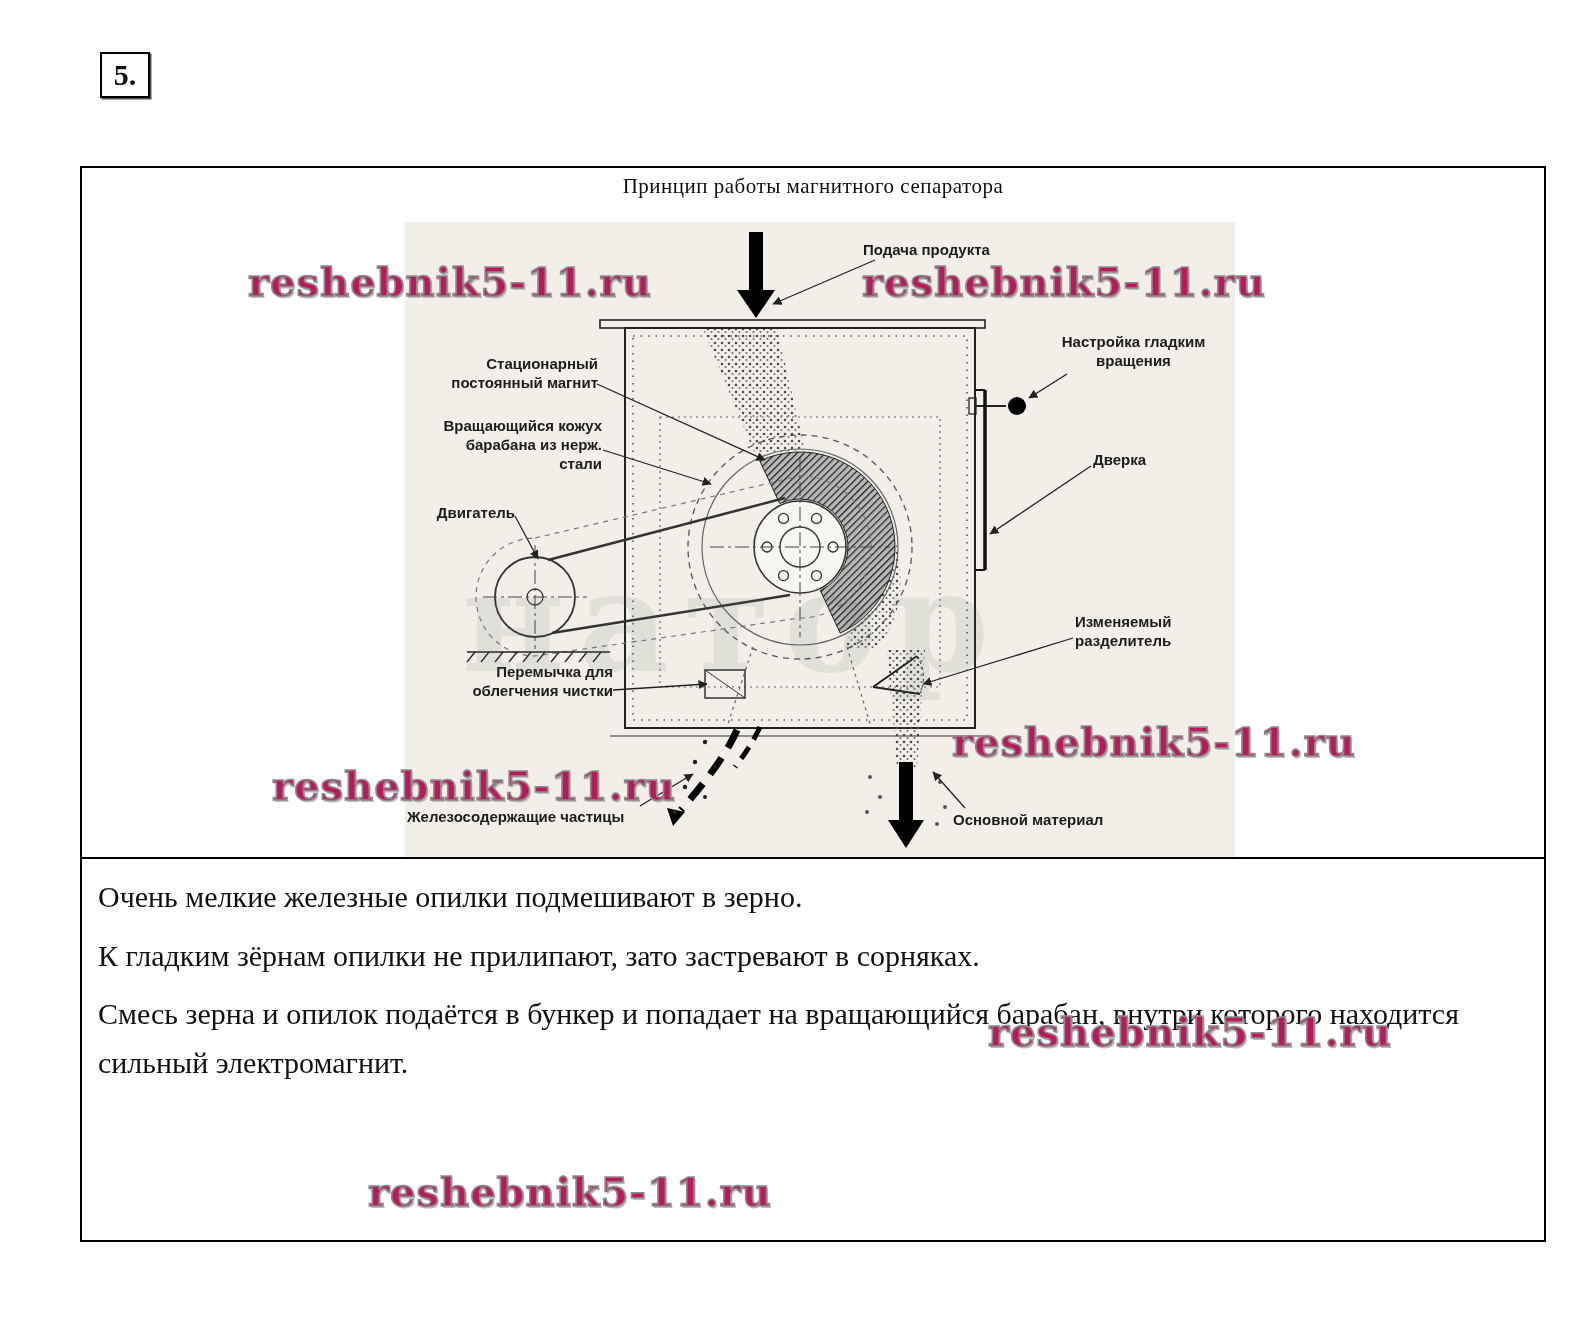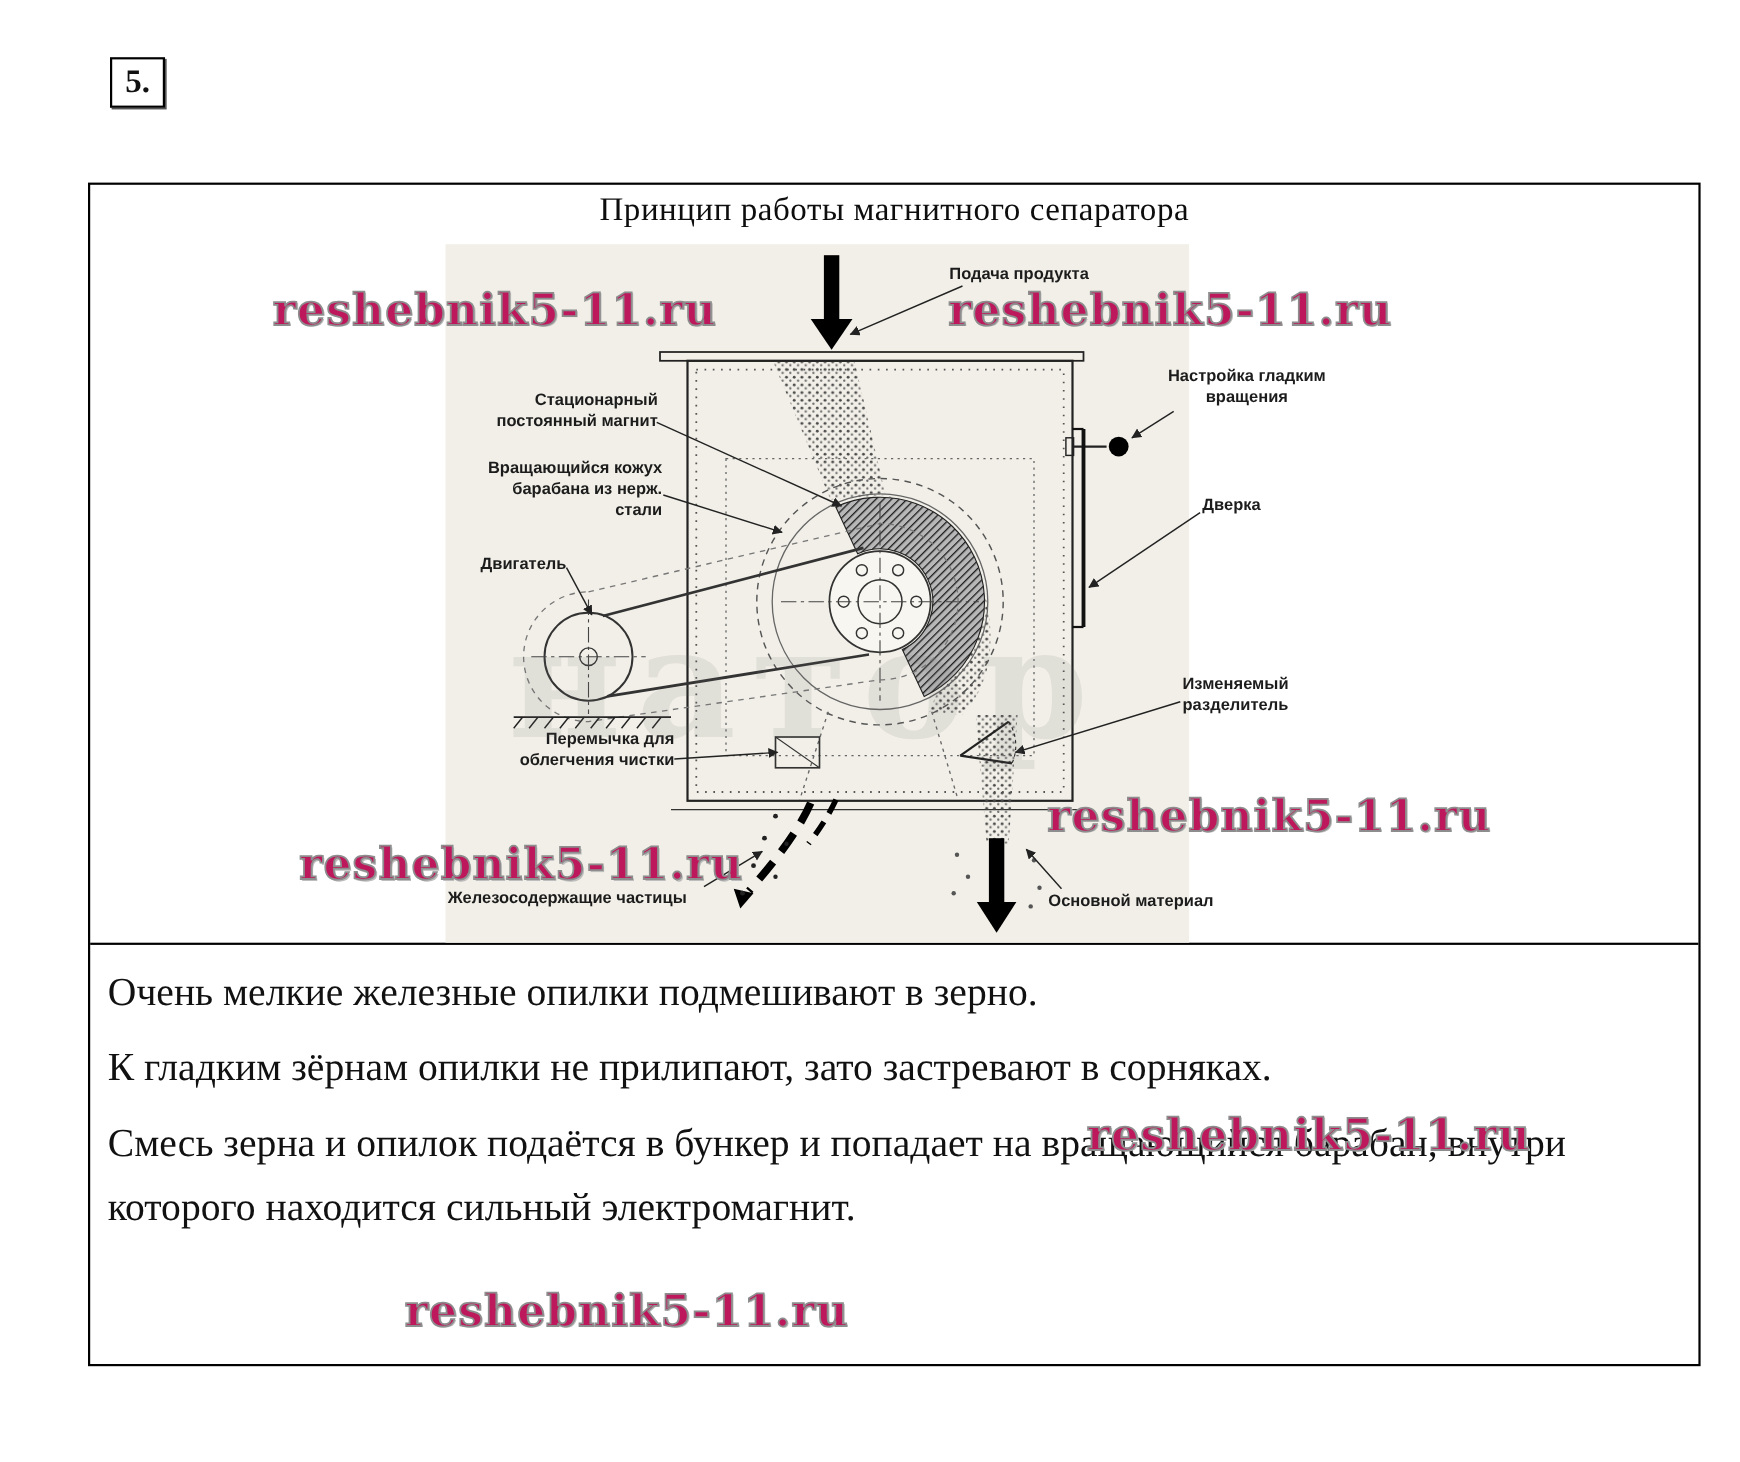--- a/index.html
+++ b/index.html
@@ -16,35 +16,35 @@
   .main-box{
     position:absolute;left:80px;top:166px;width:1462px;height:1072px;
     border:2px solid #000;background:#fff;
   }
   .figure-area{
     position:relative;width:100%;height:691px;border-bottom:2px solid #000;
     box-sizing:border-box;
   }
   .fig-title{
     position:absolute;left:0;top:6px;width:100%;text-align:center;
-    font-size:30px;color:#0d0d0d;letter-spacing:.5px;
+    font-size:21px;color:#0d0d0d;letter-spacing:.5px;
   }
   .diagram{
-    position:absolute;left:323px;top:54px;width:676px;height:635px;
+    position:absolute;left:323px;top:54px;width:830px;height:635px;
     background:#f1efe7;z-index:1;
   }
   .diagram svg{position:absolute;left:0;top:0;}
   .dlabel{
     position:absolute;font-family:"Liberation Sans",sans-serif;
     font-weight:bold;font-size:15px;line-height:1.28;color:#1c1c1c;
     white-space:pre-line;z-index:2;
   }
   .ta-r{text-align:right;} .ta-c{text-align:center;} .ta-l{text-align:left;}
   .text-area{
-    position:relative;padding:14px 24px 0 16px;font-size:36px;line-height:1.62;
+    position:relative;padding:14px 24px 0 16px;font-size:30px;line-height:1.62;
   }
   .text-area p{margin:0 0 10px 0;max-width:1418px;}
   .wm{
     position:absolute;font-family:"DejaVu Serif",serif;font-weight:bold;
     font-size:40px;letter-spacing:1px;color:#be185d;
     -webkit-text-stroke:1.6px #8d8d8d;text-shadow:1.5px 1.5px 0 #bdbdbd;
     z-index:6;white-space:nowrap;pointer-events:none;
   }
   .wm-large{
     position:absolute;left:462px;top:540px;font-family:"DejaVu Serif",serif;

